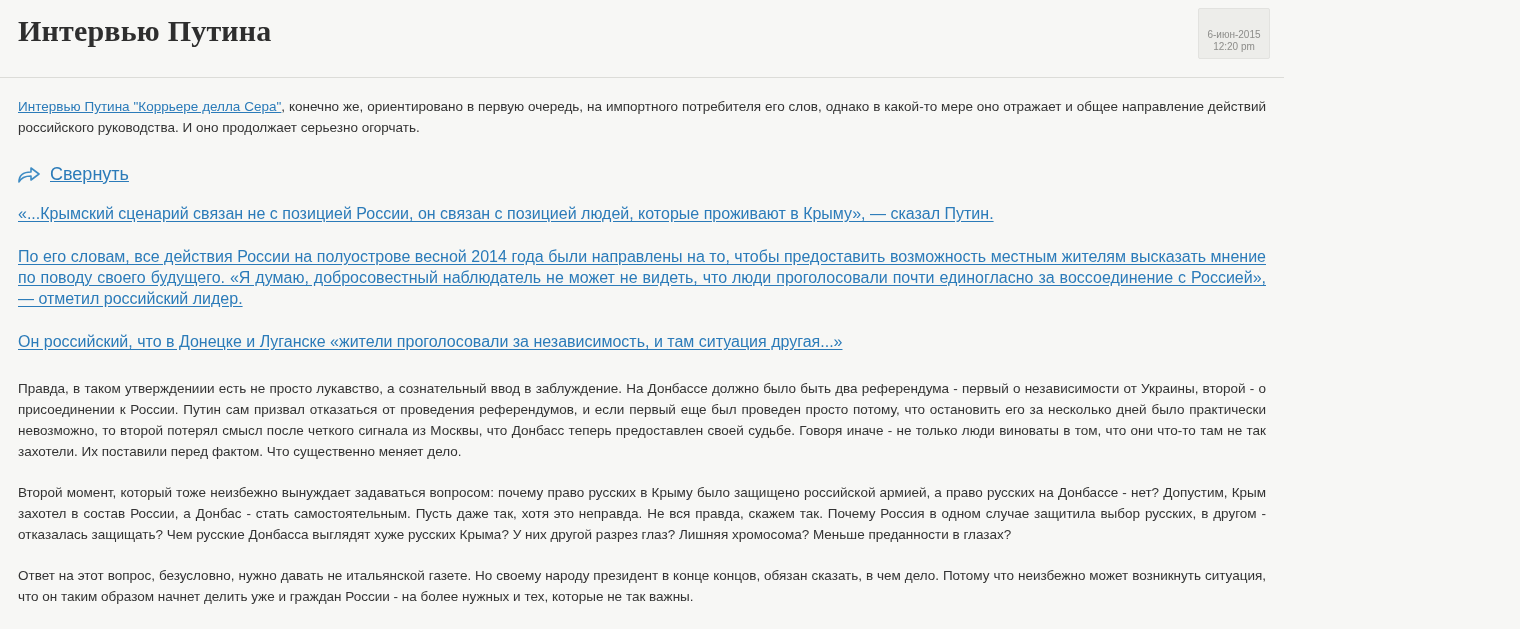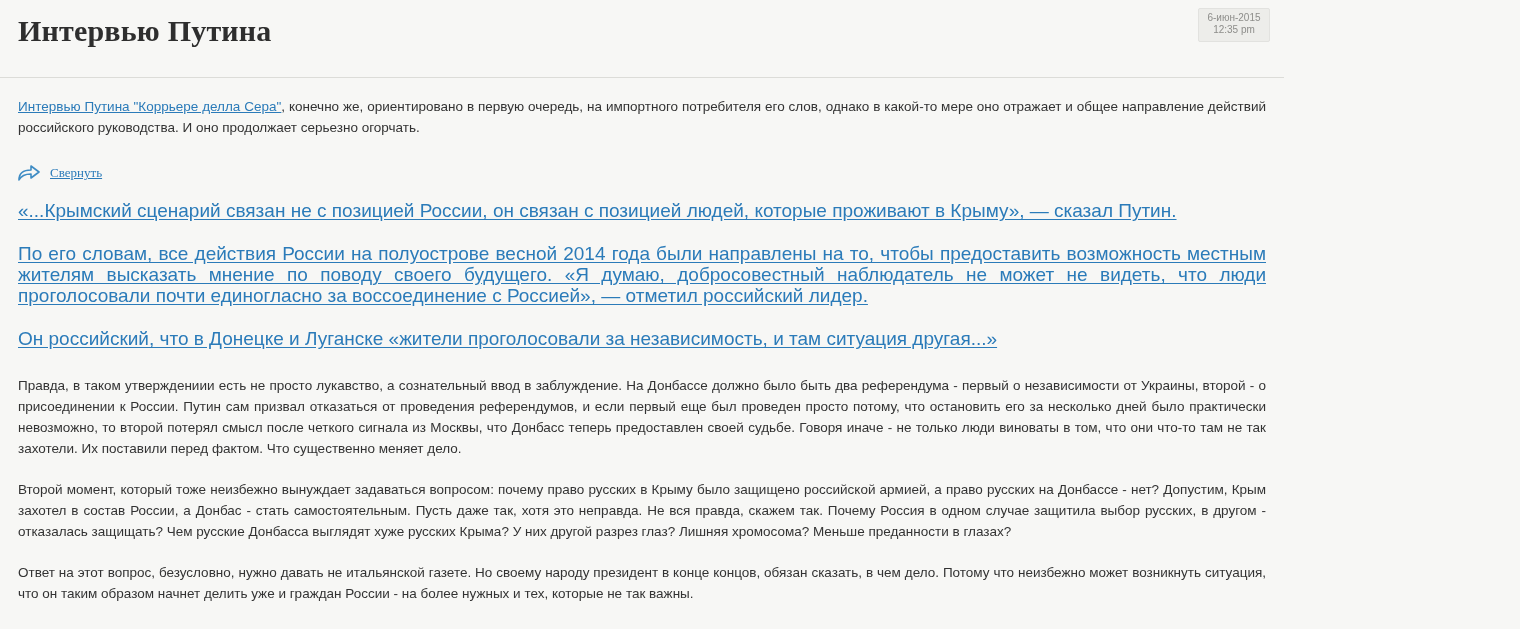--- a/index.html
+++ b/index.html
@@ -41,21 +41,21 @@
     white-space: nowrap;
   }
   .date-box {
     position: absolute;
     right: 14px;
     top: 8px;
     width: 72px;
     background: #ededea;
     border: 1px solid #e2e2df;
     border-radius: 2px;
-    padding: 3px 6px 5px 6px;
+    padding: 20px 6px 5px 6px;
     text-align: center;
     box-sizing: border-box;
   }
   .date-box .d-line {
     font-size: 10px;
     color: #8d8d8a;
     line-height: 12px;
     white-space: nowrap;
   }
 
@@ -85,48 +85,47 @@
     margin: 26px 0 18px 0;
   }
   .cut-icon {
     width: 22px;
     height: 18px;
     flex: 0 0 auto;
     display: inline-block;
     color: #3f8cc4;
   }
   .cut-link {
-    font-size: 13px;
+    font-size: 18px;
     color: #2b7bb9;
     text-decoration: underline;
     cursor: pointer;
-    font-family: Liberation Serif, serif;
   }
 
   .quote {
     margin: 0 0 22px 0;
-    font-size: 19px;
+    font-size: 16px;
     line-height: 21px;
     text-align: justify;
     color: #2b7bb9;
     text-decoration: underline;
     text-underline-offset: 2px;
   }
   .quote.last { margin-bottom: 26px; }
 </style>
 </head>
 <body>
 
 <div class="page">
 
   <div class="header">
     <div class="post-title">Интервью Путина</div>
     <div class="date-box">
       <div class="d-line">6-июн-2015</div>
-      <div class="d-line">12:35 pm</div>
+      <div class="d-line">12:20 pm</div>
     </div>
   </div>
 
   <div class="content">
 
     <p class="para"><a class="inline-link" href="#">Интервью Путина "Коррьере делла Сера"</a><span>, конечно же, ориентировано в первую очередь, на импортного потребителя его слов, однако в какой-то мере оно отражает и общее направление действий российского руководства. И оно продолжает серьезно огорчать.</span></p>
 
 
     <div class="cut-row">
       <span class="cut-icon">

